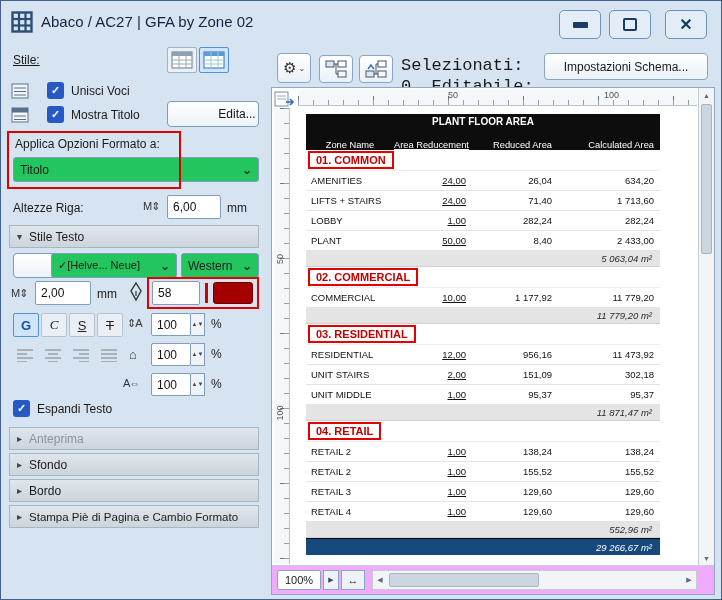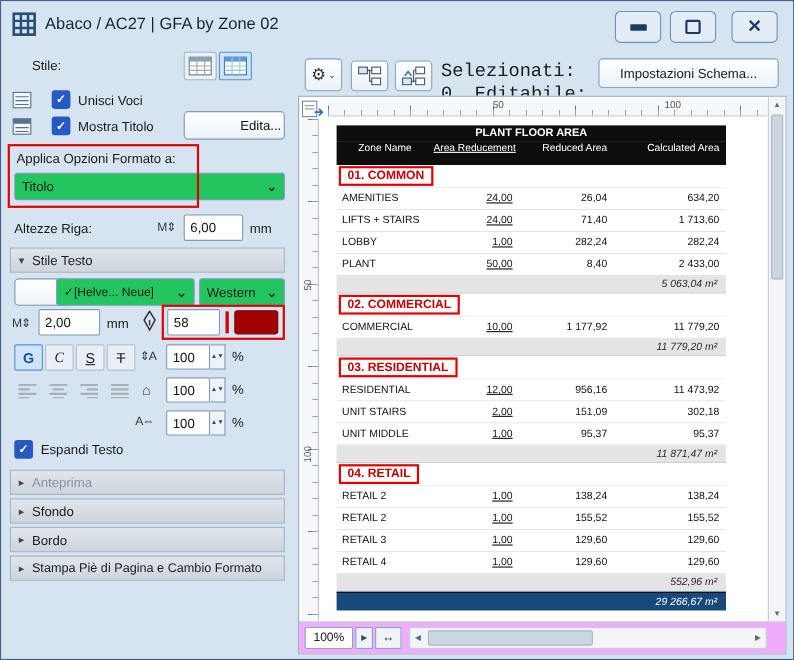--- a/index.html
+++ b/index.html
@@ -11,21 +11,21 @@
   .app-icon{position:absolute;left:10px;top:10px;width:22px;height:22px;}
   .title{position:absolute;left:40px;top:12px;font-size:15px;color:#17233c;}
   .winbtn{position:absolute;top:9px;width:42px;height:29px;background:#e3edf8;border:1px solid #6d92bb;border-radius:5px;display:flex;align-items:center;justify-content:center;cursor:pointer;}
   .btn-min{right:120px}.btn-max{right:70px}.btn-close{right:14px}
   .glyph-min{width:15px;height:6px;background:#1c3b63;border-radius:1px;}
   .glyph-max{width:14px;height:13px;border:2.5px solid #1c3b63;border-radius:2px;}
   .glyph-close{font-size:16px;font-weight:700;color:#1c3b63;line-height:1;}
 
   
   .lbl{position:absolute;font-size:12px;color:#1a1a1a;}
-  .lbl-stile{left:28px;top:52px;}
+  .lbl-stile{left:12px;top:52px;text-decoration:underline;}
   .viewbtn{position:absolute;top:46px;width:30px;height:26px;border:1px solid #9fb4c9;background:#e9f0f7;display:flex;align-items:center;justify-content:center;border-radius:2px;cursor:pointer;}
   .view1{left:166px}.view2{left:198px;background:#cfe4f7;border:1px solid #4f93d4;}
   .mini-icon{position:absolute;width:22px;height:18px;}
   .icon-unisci{left:10px;top:82px;}
   .icon-mostra{left:10px;top:106px;}
   .cb{position:absolute;width:17px;height:17px;background:#2659c4;border-radius:3px;color:#fff;font-size:11px;font-weight:700;display:flex;align-items:center;justify-content:center;cursor:pointer;}
   .cb1{left:46px;top:81px}.cb2{left:46px;top:105px}.cb3{left:12px;top:399px}
   .lbl-unisci{left:70px;top:83px}.lbl-mostra{left:70px;top:107px}.lbl-espandi{left:36px;top:401px}
   .btn{position:absolute;background:linear-gradient(#ffffff,#edf2f8);border:1px solid #7f9cbd;border-radius:4px;font-size:12px;display:flex;align-items:center;justify-content:center;cursor:pointer;color:#111;padding-left:48px;}
   .btn-edita{left:166px;top:100px;width:92px;height:26px;}
@@ -98,21 +98,21 @@
   .vruler{position:absolute;left:2px;top:20px;width:16px;height:456px;background:#f5f7f9;border-right:1px solid #b8c4d0;
     background-image:repeating-linear-gradient(to bottom,#93a0ad 0 1px,transparent 1px 15px),repeating-linear-gradient(to bottom,#6b7885 0 1px,transparent 1px 75px);
     background-size:5px 100%,9px 100%;background-position:right top,right top;background-repeat:no-repeat;}
   .vruler span{position:absolute;left:-2px;font-size:9px;color:#555;transform:rotate(-90deg);width:16px;text-align:center;}
   .vm50{top:146px}.vm100{top:300px}
   .canvas{position:absolute;left:18px;top:18px;right:17px;bottom:30px;overflow:hidden;background:#fff;}
 
   
   .sched{position:absolute;left:16px;top:8px;width:354px;font-size:9.5px;color:#111;}
   .t-title{background:#0d0d0d;color:#fff;text-align:center;font-weight:700;font-size:10px;height:15px;line-height:15px;}
-  .t-head{display:flex;background:#0d0d0d;color:#fff;height:21px;align-items:flex-start;font-size:9.3px;}
+  .t-head{display:flex;background:#0d0d0d;color:#fff;height:21px;align-items:flex-end;font-size:9.3px;}
   .tc{overflow:hidden;white-space:nowrap;}
   .c1{width:88px;padding-left:5px;}
   .c2{width:78px;text-align:right;padding-right:6px;text-decoration:underline;}
   .c3{width:86px;text-align:right;padding-right:6px;}
   .c4{flex:1;text-align:right;padding-right:6px;}
   .t-head .c1{text-align:center;padding-left:0;}
   .trow{display:flex;height:20px;align-items:center;background:#fff;border-bottom:1px solid #e3e3e3;}
   .trow.cat{height:21px;border-bottom:1px solid #eee;}
   .catbox{display:inline-block;margin-left:2px;border:2px solid #e30000;color:#c00000;font-weight:700;padding:1px 6px;background:#fff;font-size:11px;}
   .trow.sub{height:16px;background:#e4e4e4;font-style:italic;justify-content:flex-end;padding-right:8px;color:#2a2a2a;border-bottom:1px solid #cfcfcf;}

